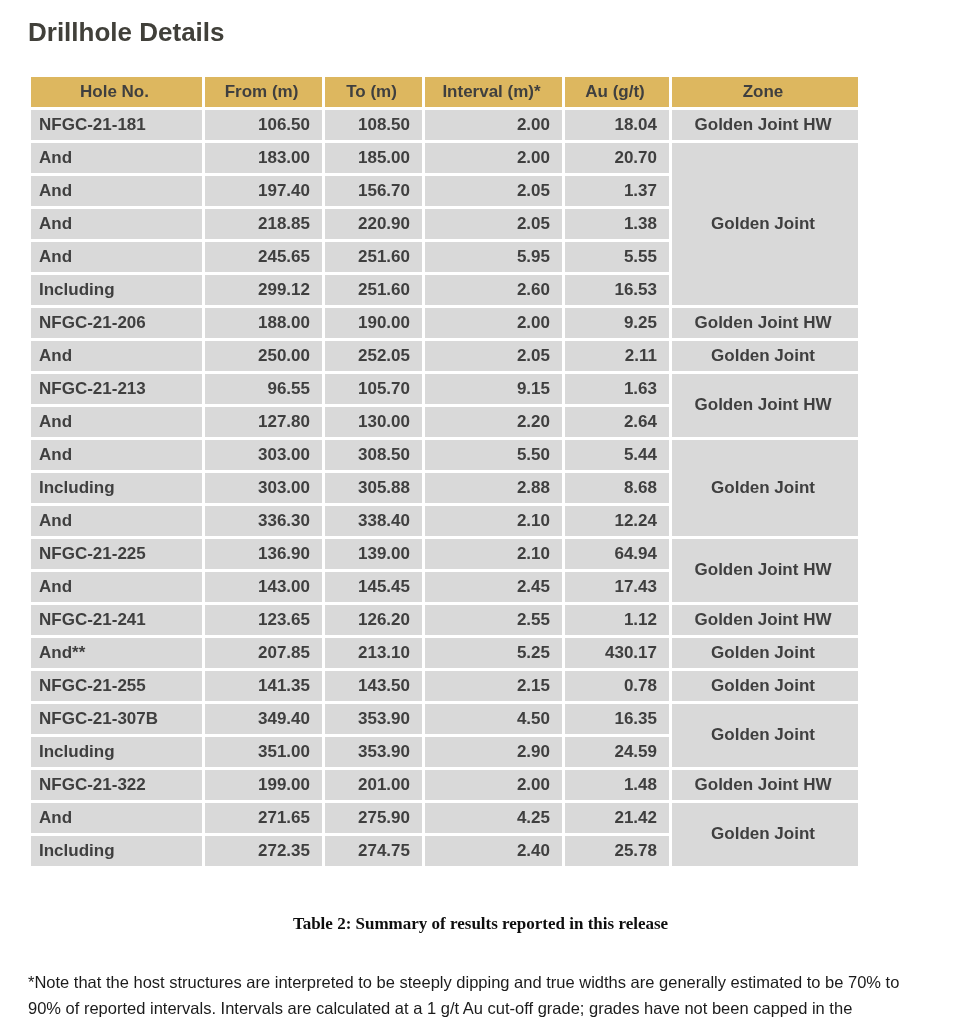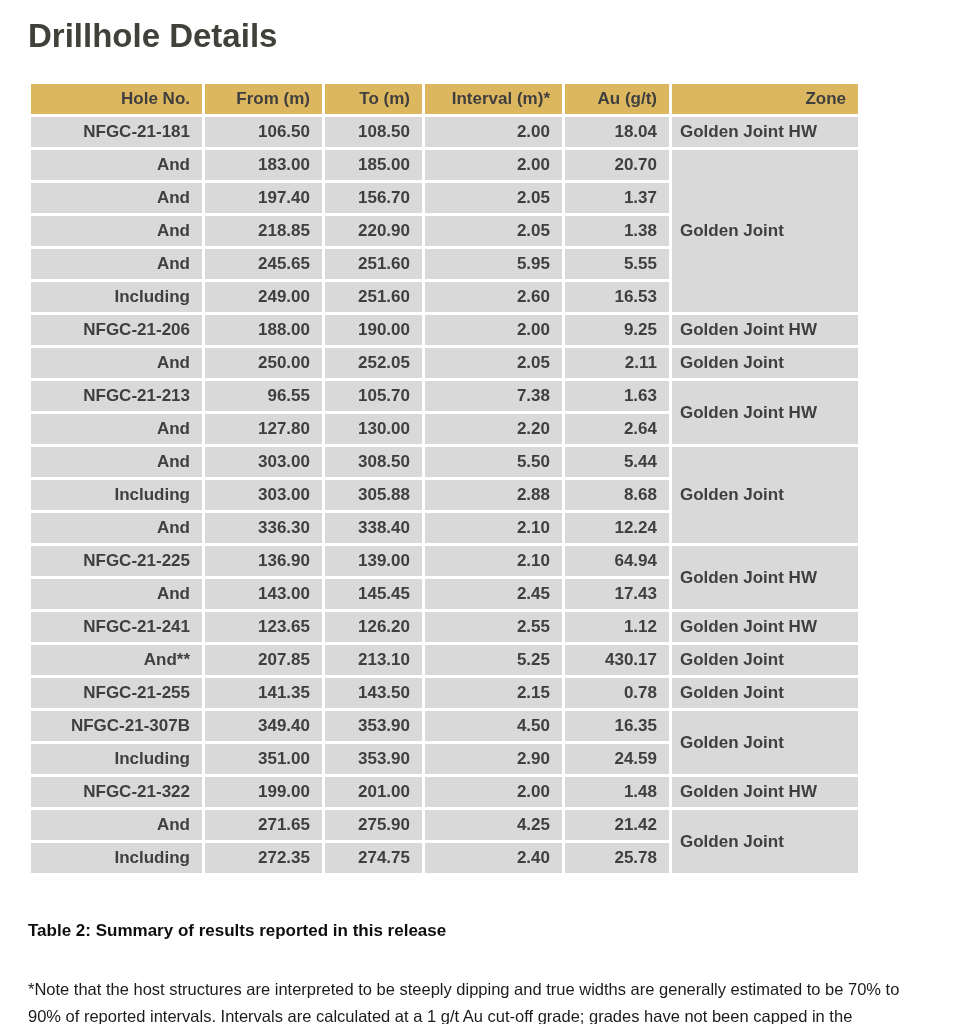--- a/index.html
+++ b/index.html
@@ -15,21 +15,21 @@
     padding: 0;
     background: #ffffff;
     font-family: "Liberation Sans", sans-serif;
   }
   .page {
     width: 961px;
     min-height: 1024px;
     padding: 16px 28px 30px 28px;
   }
   .page-title {
-    font-size: 33px;
+    font-size: 26px;
     font-weight: bold;
     color: var(--title-color);
     margin: 2px 0 4px 0;
     line-height: 1.1;
   }
   table.drill-table {
     border-collapse: collapse;
     table-layout: fixed;
     width: 830px;
     margin-top: 27px;
@@ -40,37 +40,38 @@
     font-size: 17px;
     font-weight: bold;
     color: var(--table-text);
     padding: 4px 12px 4px 8px;
     line-height: 22px;
     overflow: hidden;
     white-space: nowrap;
   }
   table.drill-table th {
     background: var(--header-bg);
-    text-align: right;
+    text-align: center;
     height: 32px;
   }
   table.drill-table td {
     background: var(--row-bg);
     height: 32px;
   }
   td.num { text-align: right; }
-  td.col-hole.main { text-align: right; }
-  td.col-hole.cont { text-align: right; }
-  td.col-zone { text-align: left; vertical-align: middle; }
+  td.col-hole.main { text-align: left; }
+  td.col-hole.cont { }
+  td.col-zone { text-align: center; vertical-align: middle; }
   .table-caption {
-    text-align: left;
+    text-align: center;
     font-weight: bold;
     font-size: 17px;
     color: #0e0e0e;
     margin: 45px 0 0 0;
+    font-family: Liberation Serif, serif;
   }
   .footnote {
     font-size: 16.5px;
     font-weight: normal;
     color: var(--text-color);
     line-height: 1.62;
     margin: 35px 0 0 0;
   }
 </style>
 </head>
@@ -132,21 +133,21 @@
         </tr>
         <tr>
           <td class="col-hole cont">And</td>
           <td class="num">245.65</td>
           <td class="num">251.60</td>
           <td class="num">5.95</td>
           <td class="num">5.55</td>
         </tr>
         <tr>
           <td class="col-hole cont">Including</td>
-          <td class="num">249.00</td>
+          <td class="num">299.12</td>
           <td class="num">251.60</td>
           <td class="num">2.60</td>
           <td class="num">16.53</td>
         </tr>
         <tr>
           <td class="col-hole main">NFGC-21-206</td>
           <td class="num">188.00</td>
           <td class="num">190.00</td>
           <td class="num">2.00</td>
           <td class="num">9.25</td>
@@ -157,21 +158,21 @@
           <td class="num">250.00</td>
           <td class="num">252.05</td>
           <td class="num">2.05</td>
           <td class="num">2.11</td>
           <td class="col-zone">Golden Joint</td>
         </tr>
         <tr>
           <td class="col-hole main">NFGC-21-213</td>
           <td class="num">96.55</td>
           <td class="num">105.70</td>
-          <td class="num">7.38</td>
+          <td class="num">9.15</td>
           <td class="num">1.63</td>
           <td class="col-zone" rowspan="2">Golden Joint HW</td>
         </tr>
         <tr>
           <td class="col-hole cont">And</td>
           <td class="num">127.80</td>
           <td class="num">130.00</td>
           <td class="num">2.20</td>
           <td class="num">2.64</td>
         </tr>

